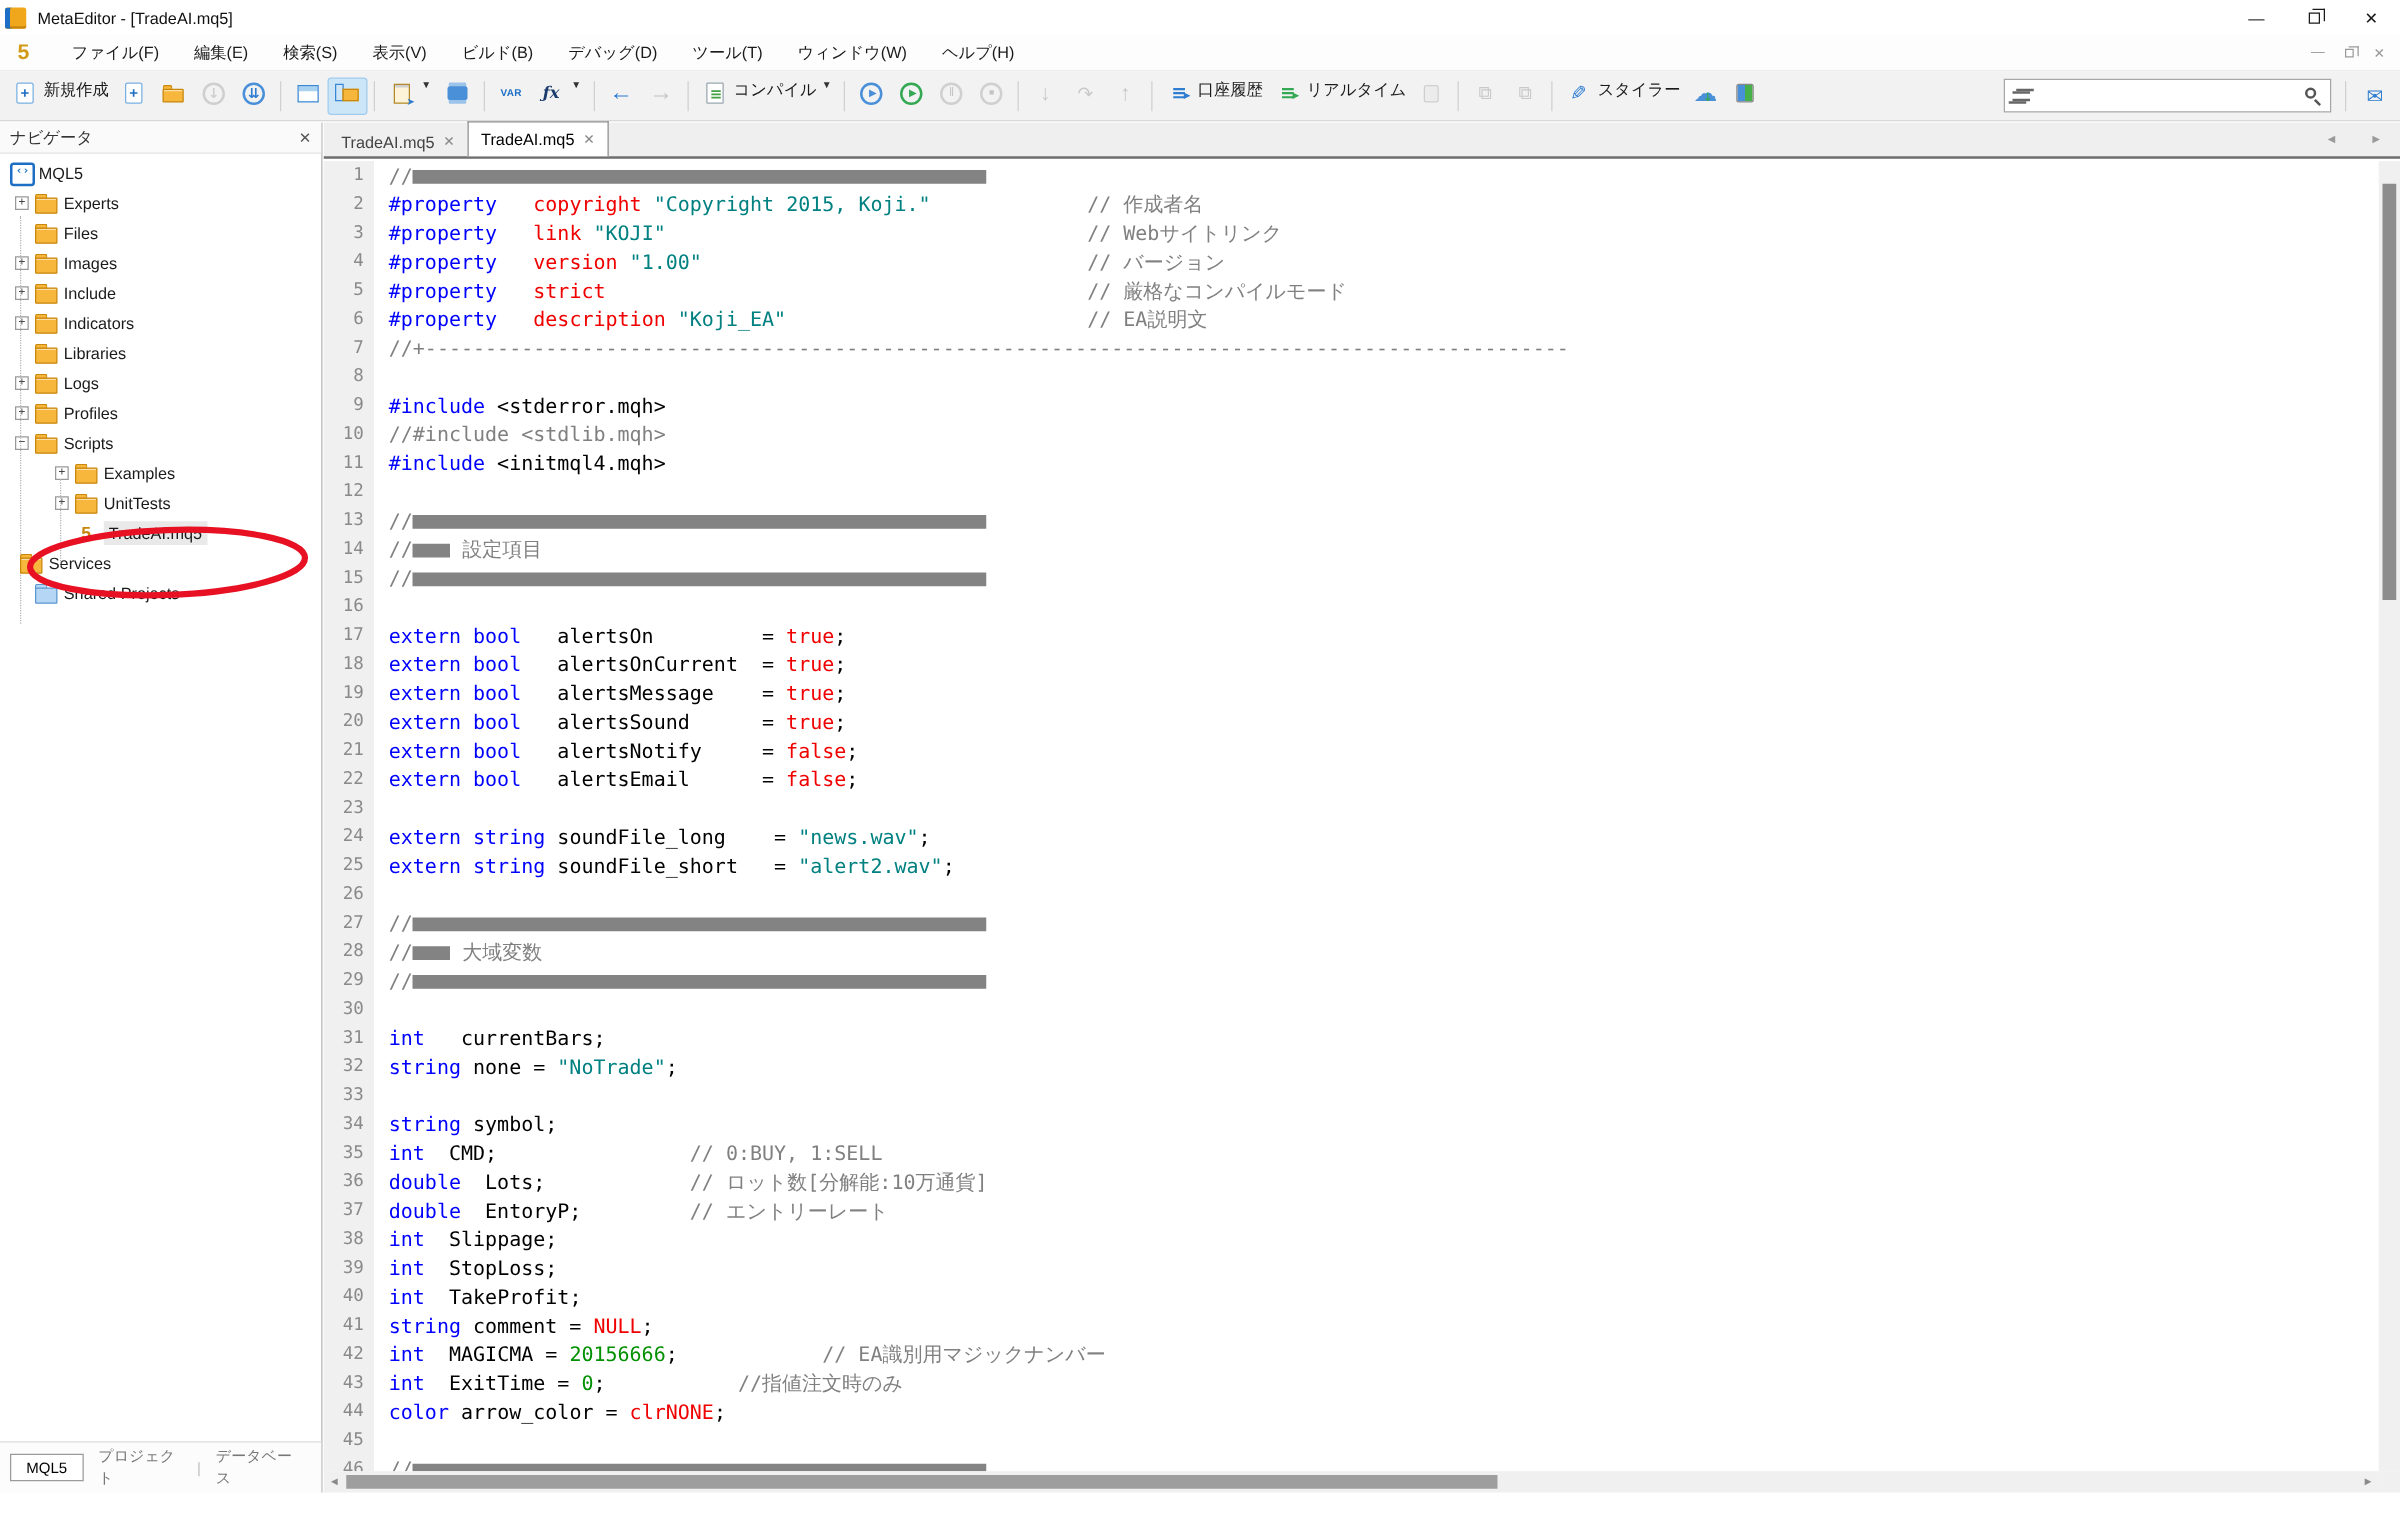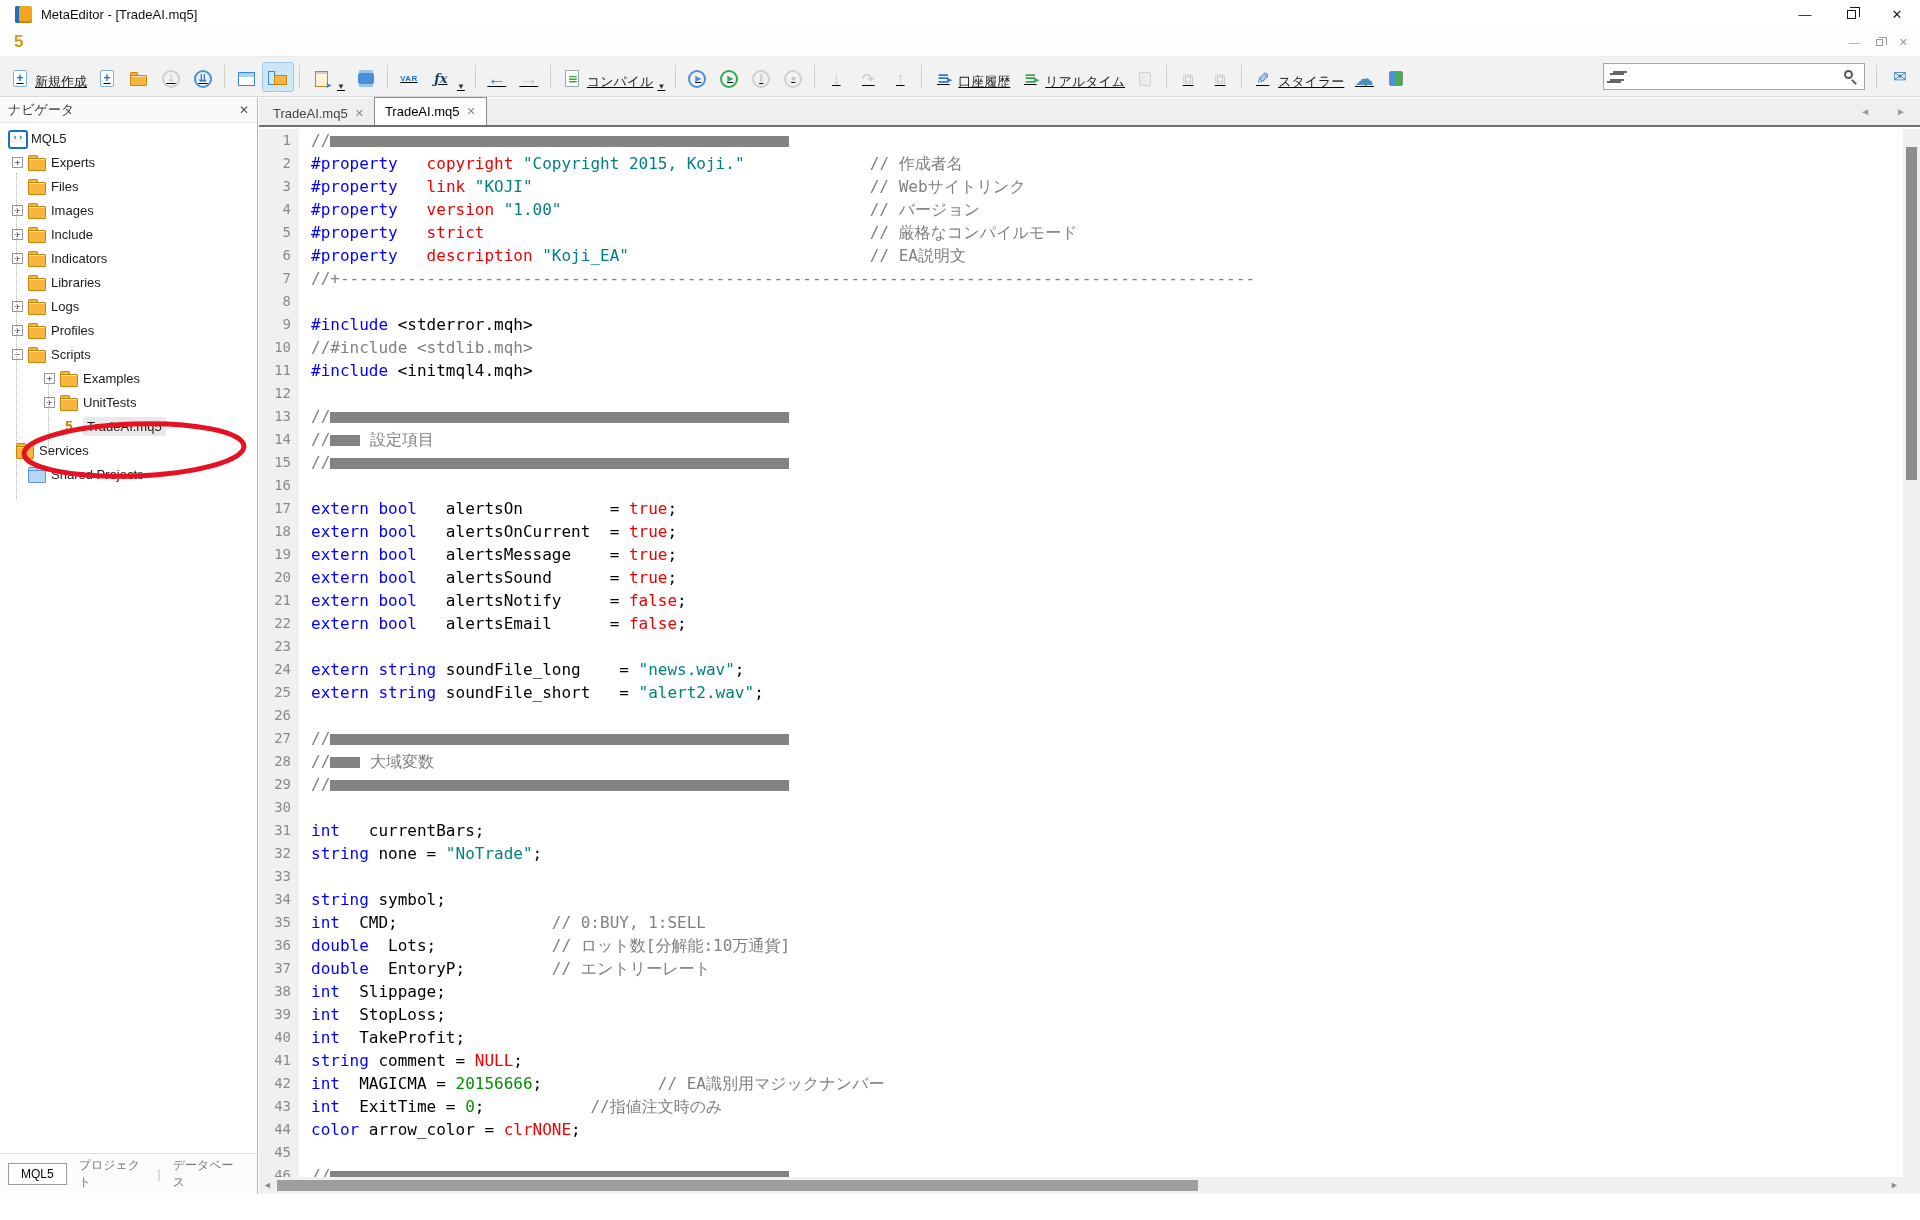--- a/index.html
+++ b/index.html
@@ -2,21 +2,21 @@
 <html><head>
 <meta charset="utf-8">
 <style>
   * { margin:0; padding:0; box-sizing:border-box; }
   html,body { width:1920px; height:1220px; overflow:hidden; background:#fff;
     font-family:"Liberation Sans", sans-serif; }
   .app { position:relative; width:1920px; height:1220px; background:#fff; }
 
   
   .titlebar { position:absolute; top:0; left:0; right:0; height:28px; background:#fff;
-    display:flex; align-items:center; padding-left:15px; }
+    display:flex; align-items:center; padding-left:4px; }
   .app-icon { width:17px; height:17px; border-radius:2px; background:#f0a71c;
     box-shadow:inset 4px 0 0 #1c6fc4, inset 0 -2px 0 #c8860a; margin-right:9px; flex:0 0 auto; }
   .title-text { font-size:13px; color:#101010; }
   .win-controls { margin-left:auto; display:flex; height:28px; }
   .wc { width:46px; height:28px; display:flex; align-items:center; justify-content:center;
     font-size:13px; color:#1a1a1a; }
   .restore-g { width:9px; height:9px; border:1px solid #1a1a1a; position:relative; display:block; background:#fff; }
   .restore-g::before { content:""; position:absolute; top:-4px; left:2px; width:9px; height:9px;
     border-top:1px solid #1a1a1a; border-right:1px solid #1a1a1a; }
 
@@ -26,22 +26,22 @@
   .mql-logo { color:#d29a16; font-weight:bold; font-size:17px; margin:0 20px 0 4px; }
   .mitem { font-size:13px; color:#1a1a1a; padding:4px 14px; }
   .mdi-controls { margin-left:auto; display:flex; align-items:center; gap:16px; padding-right:12px; color:#9a9a9a; }
   .mdi-controls .wc { width:auto; height:auto; color:#9a9a9a; font-size:11px; }
   .restore-g.small { width:7px; height:7px; border-color:#9a9a9a; }
   .restore-g.small::before { top:-3px; left:2px; width:7px; height:7px; border-color:#9a9a9a; }
 
   
   .toolbar { position:absolute; top:57px; left:0; right:0; height:40px; background:#f2f2f2;
     border-bottom:1px solid #d8d8d8; display:flex; align-items:center; padding:0 4px; }
-  .tbtn { height:30px; display:inline-flex; align-items:flex-end; padding:0 3px; border-radius:3px;
-    gap:3px; background:transparent; border:1px solid transparent;text-decoration:underline; }
+  .tbtn { height:30px; display:inline-flex; align-items:flex-start; padding:0 3px; border-radius:3px;
+    gap:3px; background:transparent; border:1px solid transparent; }
   .tbtn.active { background:#cde6f7; border-color:#9ecbed; }
   .tlabel { font-size:13px; color:#1a1a1a; white-space:nowrap; }
   .dd { font-size:8px; color:#333; margin:0 1px; }
   .tsep { width:1px; height:24px; background:#d0d0d0; margin:0 5px; flex:0 0 1px; }
   .toolbar-right { margin-left:auto; display:flex; align-items:center; gap:6px; padding-right:4px; }
   .searchbox { width:262px; height:27px; background:#fff; border:1px solid #a6a6a6;
     display:flex; align-items:center; padding:0 5px; gap:5px; }
   .searchbox input { border:none; outline:none; flex:1; font-size:13px; min-width:0; background:transparent; }
 
   
@@ -191,20 +191,21 @@
       <span class="wc">—</span>
       <span class="wc">
           <span class="restore-g"></span>
         </span>
       <span class="wc">✕</span>
     </div>
   </div>
 
   <div class="menubar">
     <span class="mql-logo">5</span>
+    <nav id="menu-items"><span class="mitem">ファイル(F)</span><span class="mitem">編集(E)</span><span class="mitem">検索(S)</span><span class="mitem">表示(V)</span><span class="mitem">ビルド(B)</span><span class="mitem">デバッグ(D)</span><span class="mitem">ツール(T)</span><span class="mitem">ウィンドウ(W)</span><span class="mitem">ヘルプ(H)</span></nav>
     <div class="mdi-controls">
       <span class="wc">—</span>
       <span class="wc">
           <span class="restore-g small"></span>
         </span>
       <span class="wc">✕</span>
     </div>
   </div>
 
   <div class="toolbar">

